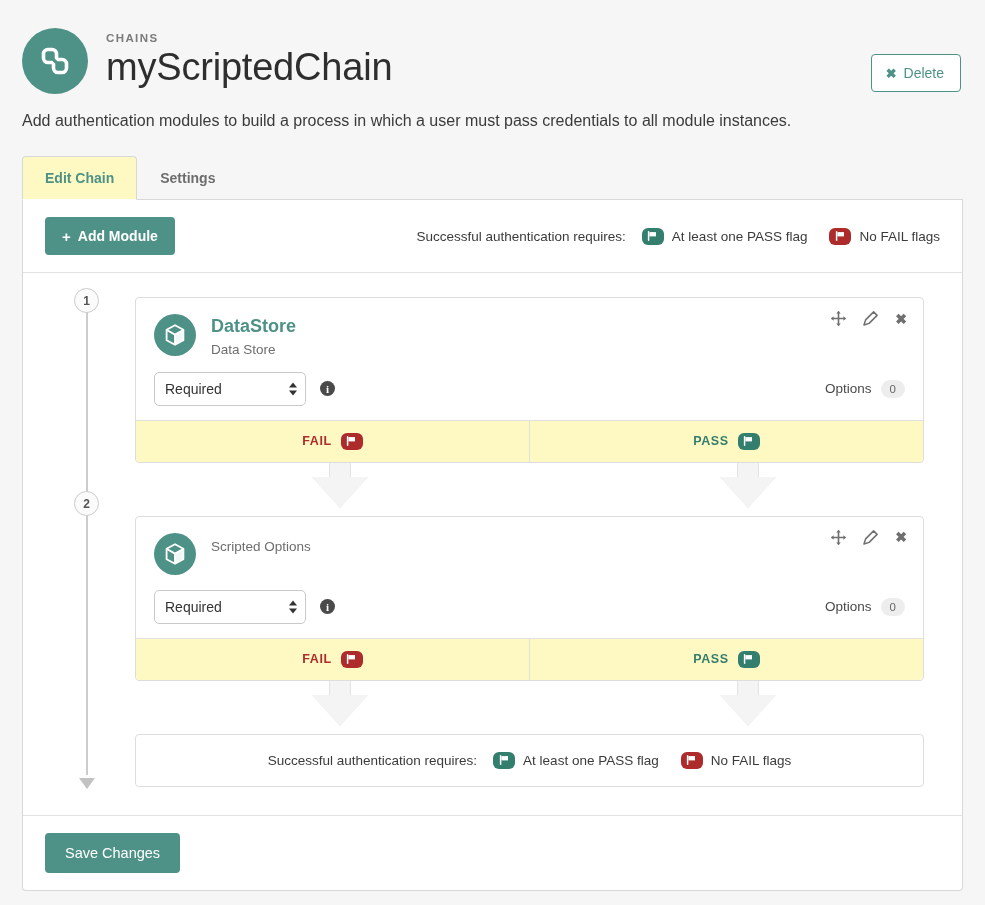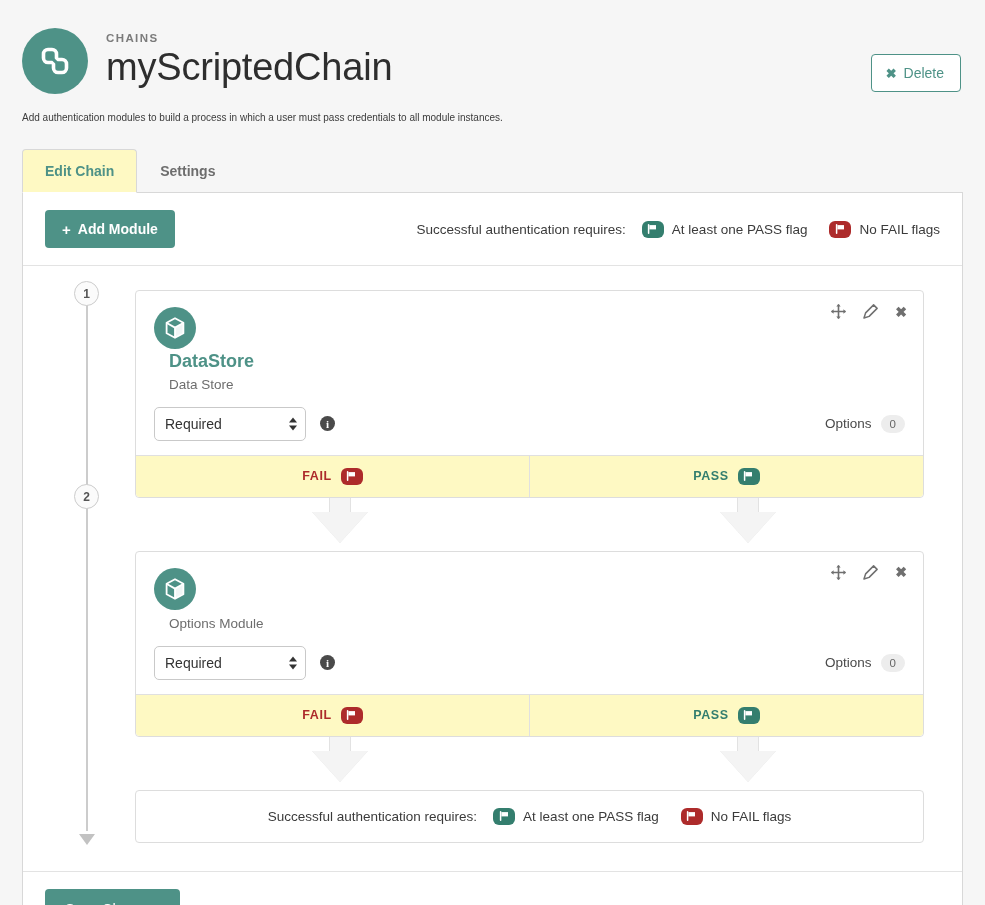--- a/index.html
+++ b/index.html
@@ -33,21 +33,21 @@
   .delete-btn {
     margin-top: 28px; margin-right: 2px;
     background: #ffffff; border: 1px solid #4e9287; border-radius: 4px;
     color: #4e9287; font-size: 14px; padding: 9px 16px 9px 14px;
     cursor: pointer; white-space: nowrap;
     display: flex; align-items: center; gap: 7px; height: 38px;
   }
   .delete-btn .x-glyph { font-size: 13px; font-weight: bold; line-height: 1; }
 
   .description {
-    margin: 18px 12px 0 22px; font-size: 10px; color: #3b3b3b;
+    margin: 18px 12px 0 22px; font-size: 16px; color: #3b3b3b;
   }
 
   
   .tabs {
     margin: 26px 0 0 22px; display: flex; align-items: flex-end;
     border-bottom: 1px solid #d8d8d8; width: 941px;
     position: relative; z-index: 2;
   }
   .tab {
     font-size: 14px; font-weight: bold; padding: 13px 22px;
@@ -110,21 +110,21 @@
     display: flex; align-items: center; justify-content: center;
     font-size: 12px; font-weight: bold; color: #555; z-index: 3;
   }
   .modules { margin-left: 90px; position: relative; }
 
   .module-card {
     border: 1px solid #dddddd; border-radius: 4px;
     background: #ffffff; position: relative; width: 789px;
   }
   .module-head { padding: 16px 18px 14px 18px; }
-  .module-ident { display: flex; align-items: flex-start; flex-direction: column; }
+  .module-ident { display: flex; align-items: flex-start; }
   .module-icon {
     width: 42px; height: 42px; border-radius: 50%; background: #4e9287;
     flex: 0 0 42px; display: flex; align-items: center; justify-content: center;
   }
   .module-titles { margin-left: 15px; padding-top: 2px; }
   .module-name {
     font-size: 18px; font-weight: bold; color: #4e9287; line-height: 1.2;
   }
   .module-type { font-size: 13.5px; color: #6d6d6d; margin-top: 4px; }
   .module-actions {
@@ -386,21 +386,21 @@
 
             <div class="module-ident">
               <div class="module-icon">
                 <svg width="24" height="24" viewBox="0 0 24 24">
                     <path d="M12 2.2l8.4 4.6v10.4L12 21.8 3.6 17.2V6.8z" fill="none" stroke="#fff" stroke-width="1.8" stroke-linejoin="round"></path>
                     <path d="M12 11.6l8.2-4.6M12 11.6v9.9M12 11.6L3.8 7" stroke="#fff" stroke-width="1.8" stroke-linejoin="round"></path>
                     <path d="M12 11.8l8.1-4.6v9.9L12 21.6z" fill="#fff" opacity="0.92"></path>
                   </svg>
               </div>
               <div class="module-titles">
-                <div class="module-type">Options Module</div>
+                <div class="module-type">Scripted Options</div>
               </div>
             </div>
 
             <div class="module-controls">
               <div class="ctrl-left">
                 <span class="select-wrap">
                   <select class="criteria-select">
                     <option>Required</option>
                   </select>
                   <span class="select-steppers">

